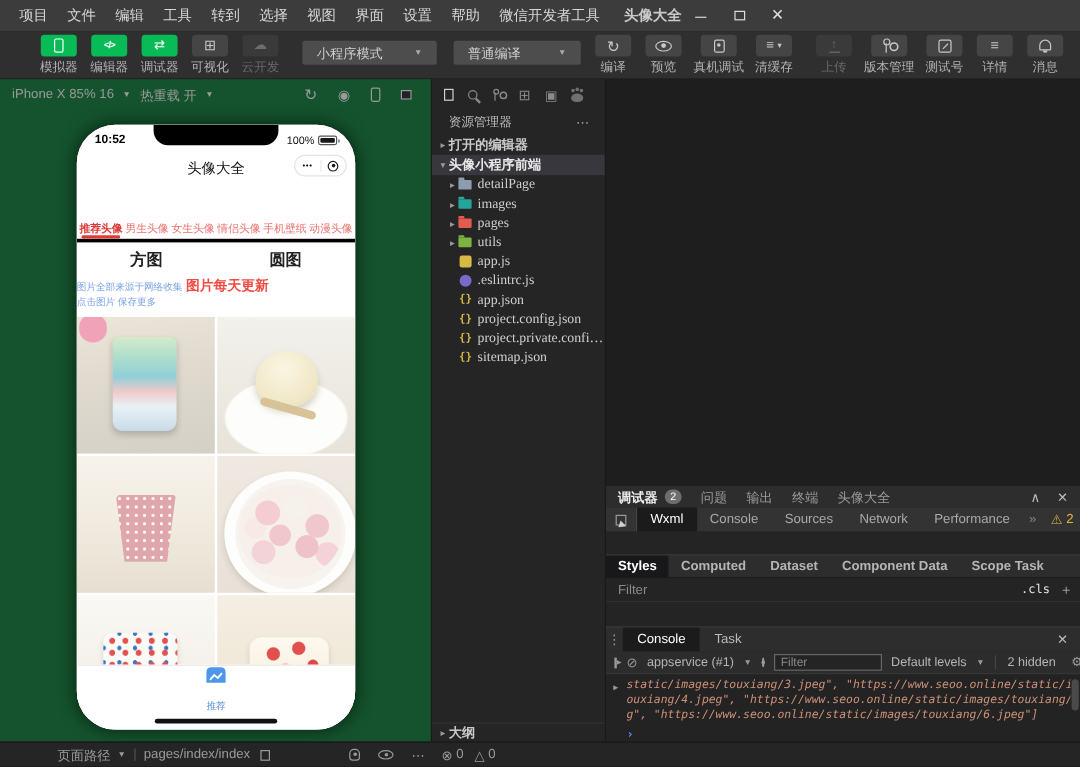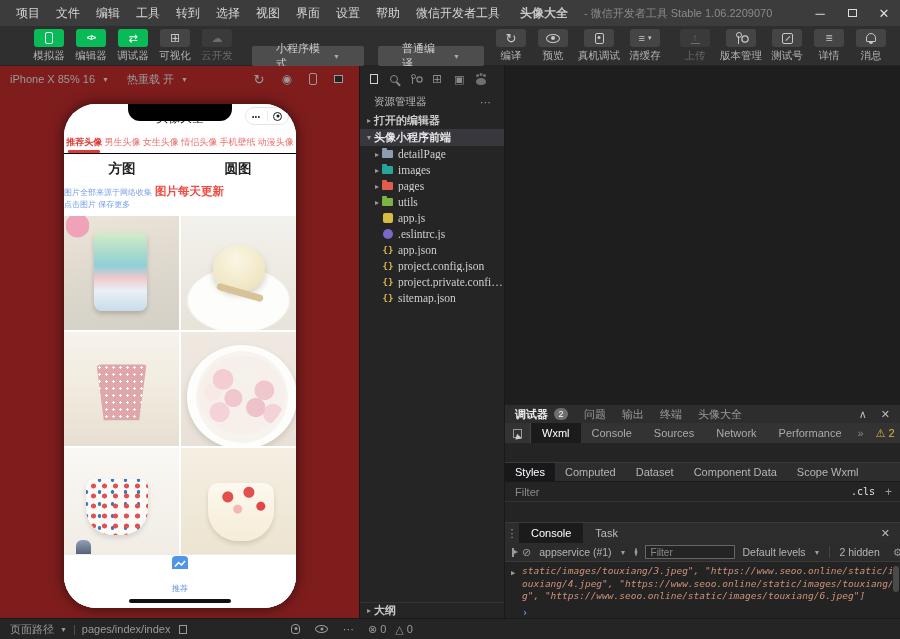--- a/index.html
+++ b/index.html
@@ -19,21 +19,21 @@
   
   .toolbar{height:40px;background:#2f2f2f;border-bottom:1px solid #232323;display:flex;align-items:flex-start;padding:3px 8px 0 28px;}
   .tbtn{display:flex;flex-direction:column;align-items:center;margin:0 4px;min-width:34px;}
   .tbox{width:30px;height:18px;border-radius:3px;display:flex;align-items:center;justify-content:center;}
   .tbox.green{background:#09bb56;color:#fff;}
   .tbox.gray{background:#454545;color:#c8c8c8;}
   .tbox.disabled{background:#3a3a3a;color:#6d6d6d;}
   .tlbl{font-size:10.5px;color:#b3b3b3;margin-top:2px;white-space:nowrap;}
   .tbtn.disabled .tlbl{color:#686868;}
   .tcaret{font-size:7px;margin-left:3px;}
-  .tsel{height:20px;background:#4d4d4d;border-radius:2px;color:#cfcfcf;font-size:11px;display:flex;align-items:center;padding:0 24px;margin-top:17px;}
+  .tsel{height:20px;background:#4d4d4d;border-radius:2px;color:#cfcfcf;font-size:11px;display:flex;align-items:center;padding:0 12px;margin-top:5px;}
   .tsel .scap{margin-left:auto;font-size:7px;color:#aaa;padding-left:8px;}
   .tsel.m1{width:112px;margin-left:14px;}
   .tsel.m2{width:106px;margin-left:14px;margin-right:6px;}
   .t-right{margin-left:auto;display:flex;}
 
   
   .ic{display:inline-flex;align-items:center;justify-content:center;line-height:1;}
   .ic-simulator-icon{width:8px;height:12px;border:1.4px solid #fff;border-radius:2px;}
   .ic-editor-icon{font-size:8px;font-weight:bold;letter-spacing:-1px;}
   .ic-debugger-icon{font-size:11px;}
@@ -50,28 +50,28 @@
   .ic-version-icon::before{content:"";position:absolute;left:2px;top:4px;width:1.4px;height:8px;background:#c8c8c8;}
   .ic-version-icon::after{content:"";position:absolute;left:0.5px;top:0;width:4px;height:4px;border:1.3px solid #c8c8c8;border-radius:50%;box-shadow:6px 4px 0 -0.5px #454545,6px 4px 0 0.8px #c8c8c8;}
   .ic-test-icon{width:11px;height:11px;border:1.2px solid #c8c8c8;border-radius:2px;position:relative;}
   .ic-test-icon::after{content:"";position:absolute;left:2px;top:4.5px;width:6px;height:1.4px;background:#c8c8c8;transform:rotate(-45deg);}
   .ic-details-icon{font-size:12px;}
   .ic-message-icon{width:10px;height:9px;border:1.2px solid #c8c8c8;border-radius:5px 5px 1px 1px;position:relative;margin-top:-2px;}
   .ic-message-icon::after{content:"";position:absolute;left:50%;bottom:-3px;width:4px;height:2px;background:#c8c8c8;border-radius:0 0 2px 2px;transform:translateX(-50%);}
 
   
   .main{position:absolute;top:66px;left:0;right:0;bottom:21px;display:flex;}
-  .sim-col{width:360px;background:#7f1d1d;position:relative;border-right:1px solid #191919;flex:none;}
+  .sim-col{width:360px;background:#14532d;position:relative;border-right:1px solid #191919;flex:none;}
   .exp-col{width:145px;background:#252526;position:relative;border-right:1px solid #191919;flex:none;overflow:hidden;}
   .right-col{flex:1;display:flex;flex-direction:column;background:#1e1e1e;min-width:0;}
 
   
   .sim-toolbar{height:26px;display:flex;align-items:center;padding:0 10px;color:#9a9a9a;font-size:11px;gap:4px;}
   .sim-caret{font-size:7px;margin:0 0 0 3px;}
-  .sim-hot{margin-left:14px;}
+  .sim-hot{margin-left:4px;}
   .sim-icons{margin-left:auto;display:flex;align-items:center;gap:17px;padding-right:6px;}
   .si-refresh{font-size:13px;}
   .si-record{font-size:12px;}
   .si-device{width:8px;height:12px;border:1.2px solid #9a9a9a;border-radius:2px;display:inline-block;}
   .si-windows{width:9px;height:8px;border:1.2px solid #9a9a9a;position:relative;display:inline-block;background:#232324;}
   .si-windows::before{content:"";position:absolute;left:2px;top:-4px;width:9px;height:8px;border:1.2px solid #9a9a9a;z-index:-1;}
 
   .phone{position:absolute;left:64px;top:38px;width:232px;height:504px;background:#fff;border-radius:32px;box-shadow:0 0 14px rgba(0,0,0,.6);}
   .screen{position:absolute;inset:0;border-radius:32px;overflow:hidden;background:#fff;display:flex;flex-direction:column;}
   .notch{position:absolute;top:0;left:50%;transform:translateX(-50%);width:104px;height:17px;background:#000;border-radius:0 0 12px 12px;z-index:6;}
@@ -80,21 +80,21 @@
   .batt{width:16px;height:8px;border:1px solid #555;border-radius:2px;position:relative;margin-left:3px;}
   .batt::before{content:"";position:absolute;inset:1px;background:#1a1a1a;border-radius:1px;}
   .batt::after{content:"";position:absolute;right:-3px;top:2px;width:1.5px;height:3px;background:#555;border-radius:0 1px 1px 0;}
   .p-nav{height:28px;position:relative;display:flex;align-items:center;justify-content:center;font-size:12px;color:#111;flex:none;}
   .capsule{position:absolute;right:7px;top:3px;width:44px;height:18px;border:1px solid #e4e4e4;border-radius:9px;background:#fff;display:flex;align-items:center;}
   .cap-dots{flex:1;text-align:center;font-size:6.5px;letter-spacing:.5px;color:#111;}
   .cap-div{width:1px;height:10px;background:#e8e8e8;}
   .cap-circle{flex:1;display:flex;justify-content:center;align-items:center;}
   .cap-target{width:9px;height:9px;border:1.3px solid #1a1a1a;border-radius:50%;position:relative;}
   .cap-target::after{content:"";position:absolute;left:50%;top:50%;width:3px;height:3px;border-radius:50%;background:#1a1a1a;transform:translate(-50%,-50%);}
-  .p-cats{height:22px;display:flex;padding:0 1px;border-bottom:1px solid #000000;flex:none;background:#fffdfd;}
+  .p-cats{height:22px;display:flex;padding:0 1px;border-bottom:3px solid #000000;flex:none;background:#fffdfd;margin-top:26px;}
   .cat{flex:1;text-align:center;font-size:9px;color:#e8736e;line-height:21px;position:relative;white-space:nowrap;overflow:hidden;}
   .cat.active{color:#dd3b35;font-weight:bold;}
   .cat.active::after{content:"";position:absolute;left:8%;right:8%;bottom:0;height:3px;background:#dd3b35;border-radius:1px;}
   .p-shapes{height:30px;display:flex;align-items:center;flex:none;}
   .shape{flex:1;text-align:center;font-size:13.5px;font-weight:bold;color:#222;}
   .p-notice{height:32px;flex:none;}
   .n1{font-size:8px;color:#7aa2e8;line-height:14px;white-space:nowrap;}
   .n1 .upd{font-size:11.5px;color:#ef4b45;font-weight:bold;margin-left:3px;}
   .n2{font-size:8px;color:#7aa2e8;line-height:10px;white-space:nowrap;}
   .p-grid{flex:1;display:grid;grid-template-columns:1fr 1fr;grid-auto-rows:114px;gap:2px;background:#fff;overflow:hidden;}
@@ -181,21 +181,21 @@
   .dt-inspect{width:26px;height:100%;display:flex;align-items:center;justify-content:center;border-right:1px solid #444;flex:none;}
   .dt-inspect-ic{width:9px;height:9px;border:1.2px solid #9a9a9a;position:relative;}
   .dt-inspect-ic::after{content:"";position:absolute;right:-4px;bottom:-4px;border:3.5px solid transparent;border-left:6px solid #cfcfcf;transform:rotate(18deg);}
   .dt-tab{padding:0 11px;height:100%;display:flex;align-items:center;color:#aaa;white-space:nowrap;}
   .dt-tab.active{background:#1b1b1b;color:#fff;}
   .dt-more{color:#888;margin:0 5px;font-size:11px;}
   .dt-warn{color:#e2b341;display:flex;gap:3px;margin:0 7px;align-items:center;white-space:nowrap;}
   .dt-gear{color:#9a9a9a;margin:0 5px;}
   .el-space{height:19px;background:#242424;flex:none;}
   .st-bar{height:20px;background:#2d2d2d;display:flex;font-size:11px;border-top:1px solid #3a3a3a;border-bottom:1px solid #191919;flex:none;align-items:stretch;}
-  .st-tab{padding:0 10px;display:flex;align-items:center;color:#b5b5b5;white-space:nowrap;}
+  .st-tab{padding:0 10px;display:flex;align-items:center;color:#b5b5b5;white-space:nowrap;font-weight:bold;}
   .st-tab.active{background:#18181a;color:#fff;}
   .filter-row{height:20px;display:flex;align-items:center;background:#242424;border-bottom:1px solid #333;padding:0 8px;flex:none;}
   .flt{flex:1;background:transparent;border:none;color:#ccc;font-size:11px;outline:none;font-family:inherit;}
   .flt::placeholder{color:#8a8a8a;}
   .cls-lbl{color:#e0e0e0;font-family:"DejaVu Sans Mono",monospace;font-size:10px;margin:0 10px 0 8px;}
   .plus{color:#9a9a9a;font-size:12px;}
   .css-space{height:20px;background:#242424;flex:none;}
   .con-head{height:21px;background:#2d2d2d;border-top:1px solid #3a3a3a;display:flex;align-items:stretch;font-size:11px;flex:none;}
   .con-kebab{width:14px;display:flex;align-items:center;justify-content:center;color:#9a9a9a;}
   .con-tab{padding:0 12px;display:flex;align-items:center;color:#bbb;}
@@ -212,21 +212,21 @@
   .con-filter::placeholder{color:#8a8a8a;}
   .hidden-lbl{border-left:1px solid #444;padding-left:10px;color:#b5b5b5;}
   .con-out{flex:1;background:#232323;position:relative;padding:3px 8px 0 17px;overflow:hidden;
     font-family:"DejaVu Sans Mono","Liberation Mono",monospace;font-size:9.5px;font-style:italic;color:#ce9178;line-height:12.5px;}
   .log-arrow{position:absolute;left:6px;top:5px;color:#9a9a9a;font-size:7px;font-style:normal;}
   .log-line{white-space:pre;overflow:hidden;}
   .prompt{color:#5b8ff9;font-style:normal;font-weight:bold;margin-top:4px;font-size:10px;}
   .con-scroll{position:absolute;right:1px;top:4px;width:6px;height:26px;background:#4a4a4a;border-radius:3px;}
 
   
-  .statusbar{position:absolute;left:0;right:0;bottom:0;height:21px;background:#252526;border-top:1px solid #191919;display:flex;align-items:center;font-size:11px;color:#9a9a9a;}
+  .statusbar{position:absolute;left:0;right:0;bottom:0;height:21px;background:#252526;border-top:1px solid #191919;display:flex;align-items:center;font-size:11px;color:#9a9a9a;padding-left:38px;}
   .sb-left{display:flex;align-items:center;padding-left:10px;gap:6px;white-space:nowrap;}
   .sb-caret{font-size:7px;}
   .sb-div{color:#555;}
   .sb-copy{width:8px;height:9px;border:1px solid #9a9a9a;position:relative;margin-left:3px;background:#252526;}
   .sb-copy::before{content:"";position:absolute;left:2px;top:-3px;width:8px;height:9px;border:1px solid #9a9a9a;z-index:-1;}
   .sb-icons{position:absolute;left:291px;display:flex;gap:15px;align-items:center;}
   .sb-bug{width:9px;height:10px;border:1.2px solid #9a9a9a;border-radius:4px 4px 3px 3px;position:relative;}
   .sb-bug::after{content:"";position:absolute;left:50%;top:2px;width:3px;height:3px;border-radius:50%;background:#9a9a9a;transform:translateX(-50%);}
   .sb-eye{width:13px;height:8px;border:1.2px solid #9a9a9a;border-radius:50%;position:relative;}
   .sb-eye::after{content:"";position:absolute;left:50%;top:50%;width:3px;height:3px;border-radius:50%;background:#9a9a9a;transform:translate(-50%,-50%);}
@@ -246,21 +246,20 @@
         <span class="menu-item">工具</span>
         <span class="menu-item">转到</span>
         <span class="menu-item">选择</span>
         <span class="menu-item">视图</span>
         <span class="menu-item">界面</span>
         <span class="menu-item">设置</span>
         <span class="menu-item">帮助</span>
         <span class="menu-item">微信开发者工具</span>
       </div>
     <span class="tb-project">头像大全</span>
-    <span class="tb-suffix">- 微信开发者工具 Stable 1.06.2209070</span>
     <div class="win-controls">
       <span class="win-btn">─</span>
       <span class="win-btn">
           <span class="win-max"></span>
         </span>
       <span class="win-btn">✕</span>
     </div>
   </div>
 
   <div class="toolbar">
@@ -377,20 +376,27 @@
           <span class="si-refresh">↻</span>
           <span class="si-record">◉</span>
           <span class="si-device"></span>
           <span class="si-windows"></span>
         </span>
       </div>
 
       <div class="phone">
         <div class="screen">
           <div class="notch"></div>
+          <div class="p-status">
+            <span>10:52</span>
+            <span class="batt-wrap">
+              <span>100%</span>
+              <span class="batt"></span>
+            </span>
+          </div>
           <div class="p-nav">
             <span>头像大全</span>
             <span class="capsule">
               <span class="cap-dots">•••</span>
               <span class="cap-div"></span>
               <span class="cap-circle">
                   <span class="cap-target"></span>
                 </span>
             </span>
           </div>
@@ -550,21 +556,21 @@
               <span>2</span>
             </span>
 
         </div>
         <div class="el-space"></div>
         <div class="st-bar" id="styles-tabs">
             <span class="st-tab active">Styles</span>
             <span class="st-tab">Computed</span>
             <span class="st-tab">Dataset</span>
             <span class="st-tab">Component Data</span>
-            <span class="st-tab">Scope Wxml</span>
+            <span class="st-tab">Scope Task</span>
           </div>
         <div class="filter-row">
           <input class="flt" placeholder="Filter" style="">
           <span class="cls-lbl">.cls</span>
           <span class="plus">+</span>
         </div>
         <div class="css-space"></div>
         <div class="con-head">
           <span class="con-kebab">⋮</span>
           <span id="con-tabs" style="display:flex">

